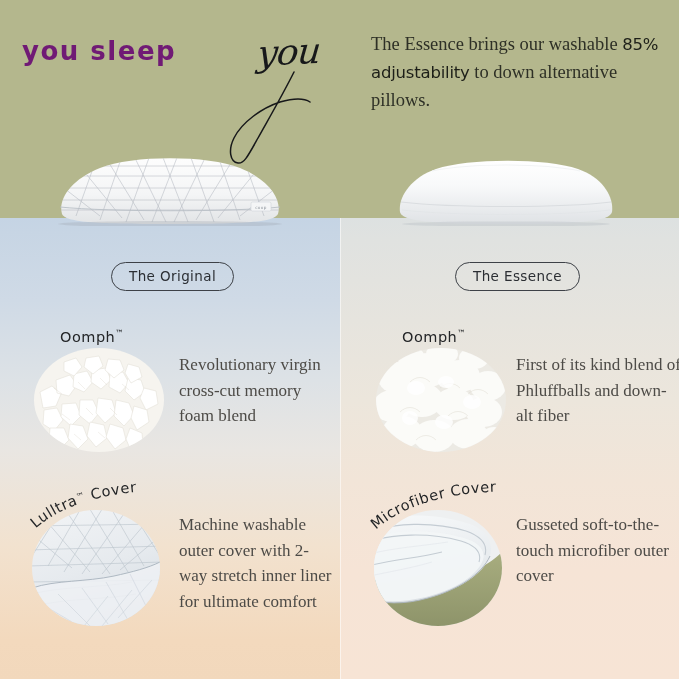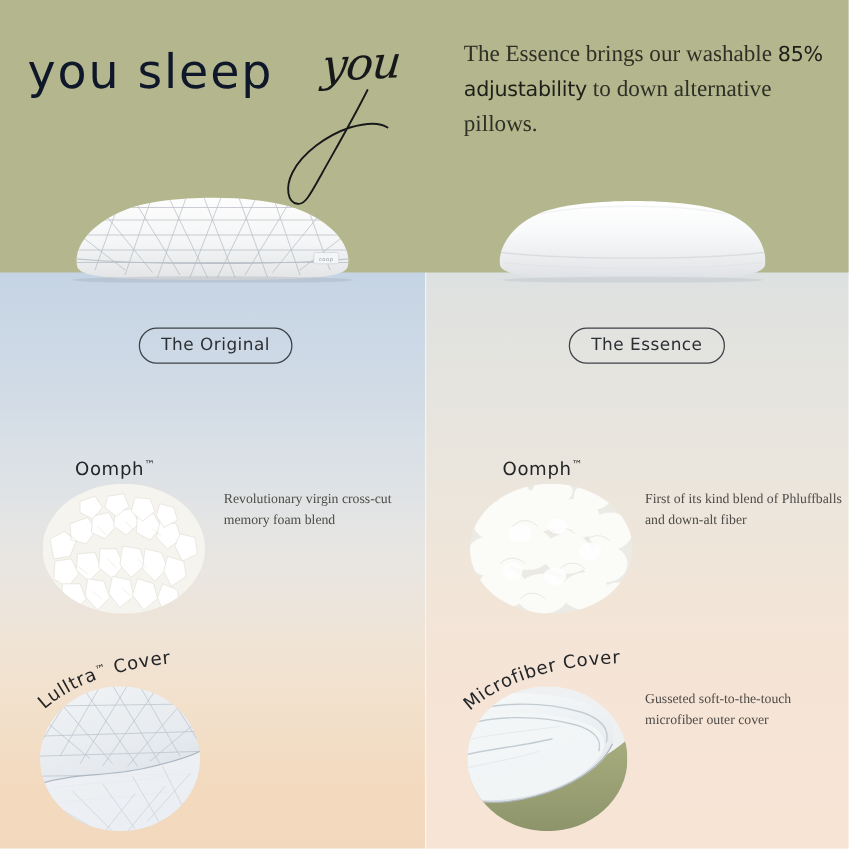--- a/index.html
+++ b/index.html
@@ -16,22 +16,22 @@
   .header-band {
     position:absolute; left:0; top:0; width:679px; height:218px;
     background:#b4b78d; z-index:2;
   }
   .headline {
     position:absolute; left:20px; top:22px; width:330px; height:110px;
   }
   .headline-plain {
     position:absolute; left:2px; top:16px;
     font-family:"DejaVu Sans", sans-serif;
-    font-size:38px; font-weight:400; letter-spacing:1.5px;
-    color:#0f172a; line-height:1;
+    font-size:26px; font-weight:700; letter-spacing:1.5px;
+    color:#701a75; line-height:1;
   }
   .headline-script {
     position:absolute; left:236px; top:14px;
     font-family:"DejaVu Serif", serif;
     font-style:italic; font-size:36px; font-weight:400;
     color:#17181a; line-height:1;
     transform:skewX(-8deg) rotate(-3deg); transform-origin:left bottom;
     letter-spacing:-1px;
   }
   .headline-swirl {
@@ -75,21 +75,21 @@
     border:1.3px solid #3d4147; border-radius:22px;
     padding:5px 17px 6px;
     font-family:"DejaVu Sans", sans-serif;
     font-size:13.5px; letter-spacing:0.4px; color:#2b2e33;
     white-space:nowrap; background:transparent;
   }
   .badge-original { left:111px; top:262px; }
   .badge-essence  { left:455px; top:262px; }
 
   
-  .feature { position:absolute; z-index:4; width:320px; height:150px;margin-top:39px; }
+  .feature { position:absolute; z-index:4; width:320px; height:150px; }
   .f-left  { left:14px; }
   .f-right { left:356px; }
   .f-row1  { top:328px; }
   .f-row2  { top:486px; }
 
   .f-label {
     position:absolute; left:46px; top:0;
     font-family:"DejaVu Sans", sans-serif;
     font-size:14.5px; color:#232527; letter-spacing:0.5px; white-space:nowrap;
   }
@@ -109,21 +109,21 @@
   .f-oval {
     position:absolute; left:20px; top:20px;
     width:130px; height:104px; border-radius:50%;
     overflow:hidden;
   }
   .f-row2 .f-oval { left:18px; top:24px; width:128px; height:116px; border-radius:50%; }
 
   .f-text {
     position:absolute; left:165px; top:24px; width:156px;
     font-family:"Liberation Serif", serif;
-    font-size:11px; line-height:1.50; color:#4d4b47;
+    font-size:17px; line-height:1.50; color:#4d4b47;
   }
   .f-right .f-text { left:160px; width:166px; }
   .f-row2 .f-text { top:26px; }
 </style>
 </head>
 <body>
 
 <div id="infographic">
 
   <div class="panels">
@@ -261,20 +261,21 @@
           <path d="M0 84 C30 76 70 78 100 72 M4 96 C34 88 72 90 104 84"></path>
         </g>
         <path d="M0 78 C24 70 54 72 82 66 C100 62 116 58 128 52 L128 116 L0 116 Z" fill="#eef1f4" opacity="0.85"></path>
         <path d="M0 78 C24 70 54 72 82 66 C100 62 116 58 128 52" stroke="#aeb8c2" stroke-width="1" fill="none"></path>
         <g stroke="#c3ccd4" stroke-width="0.55" fill="none" opacity="0.85">
           <path d="M6 92 L40 112 M26 84 L58 116 M50 78 L76 114 M74 72 L96 110 M98 64 L116 100"></path>
           <path d="M120 70 L86 108 M100 80 L70 116 M76 86 L52 116"></path>
         </g>
       </svg>
     </div>
+    <div class="f-text">Machine washable outer cover with 2-way stretch inner liner for ultimate comfort</div>
   </div>
 
   <div class="feature f-right f-row1">
     <div class="f-label">
       <span>Oomph</span><span class="tm">™</span>
     </div>
     <div class="f-oval">
       <svg viewBox="0 0 130 104" width="130" height="104">
         <rect width="130" height="104" fill="#eceae4"></rect>
         <g fill="#fbfbf9" opacity="0.96">

